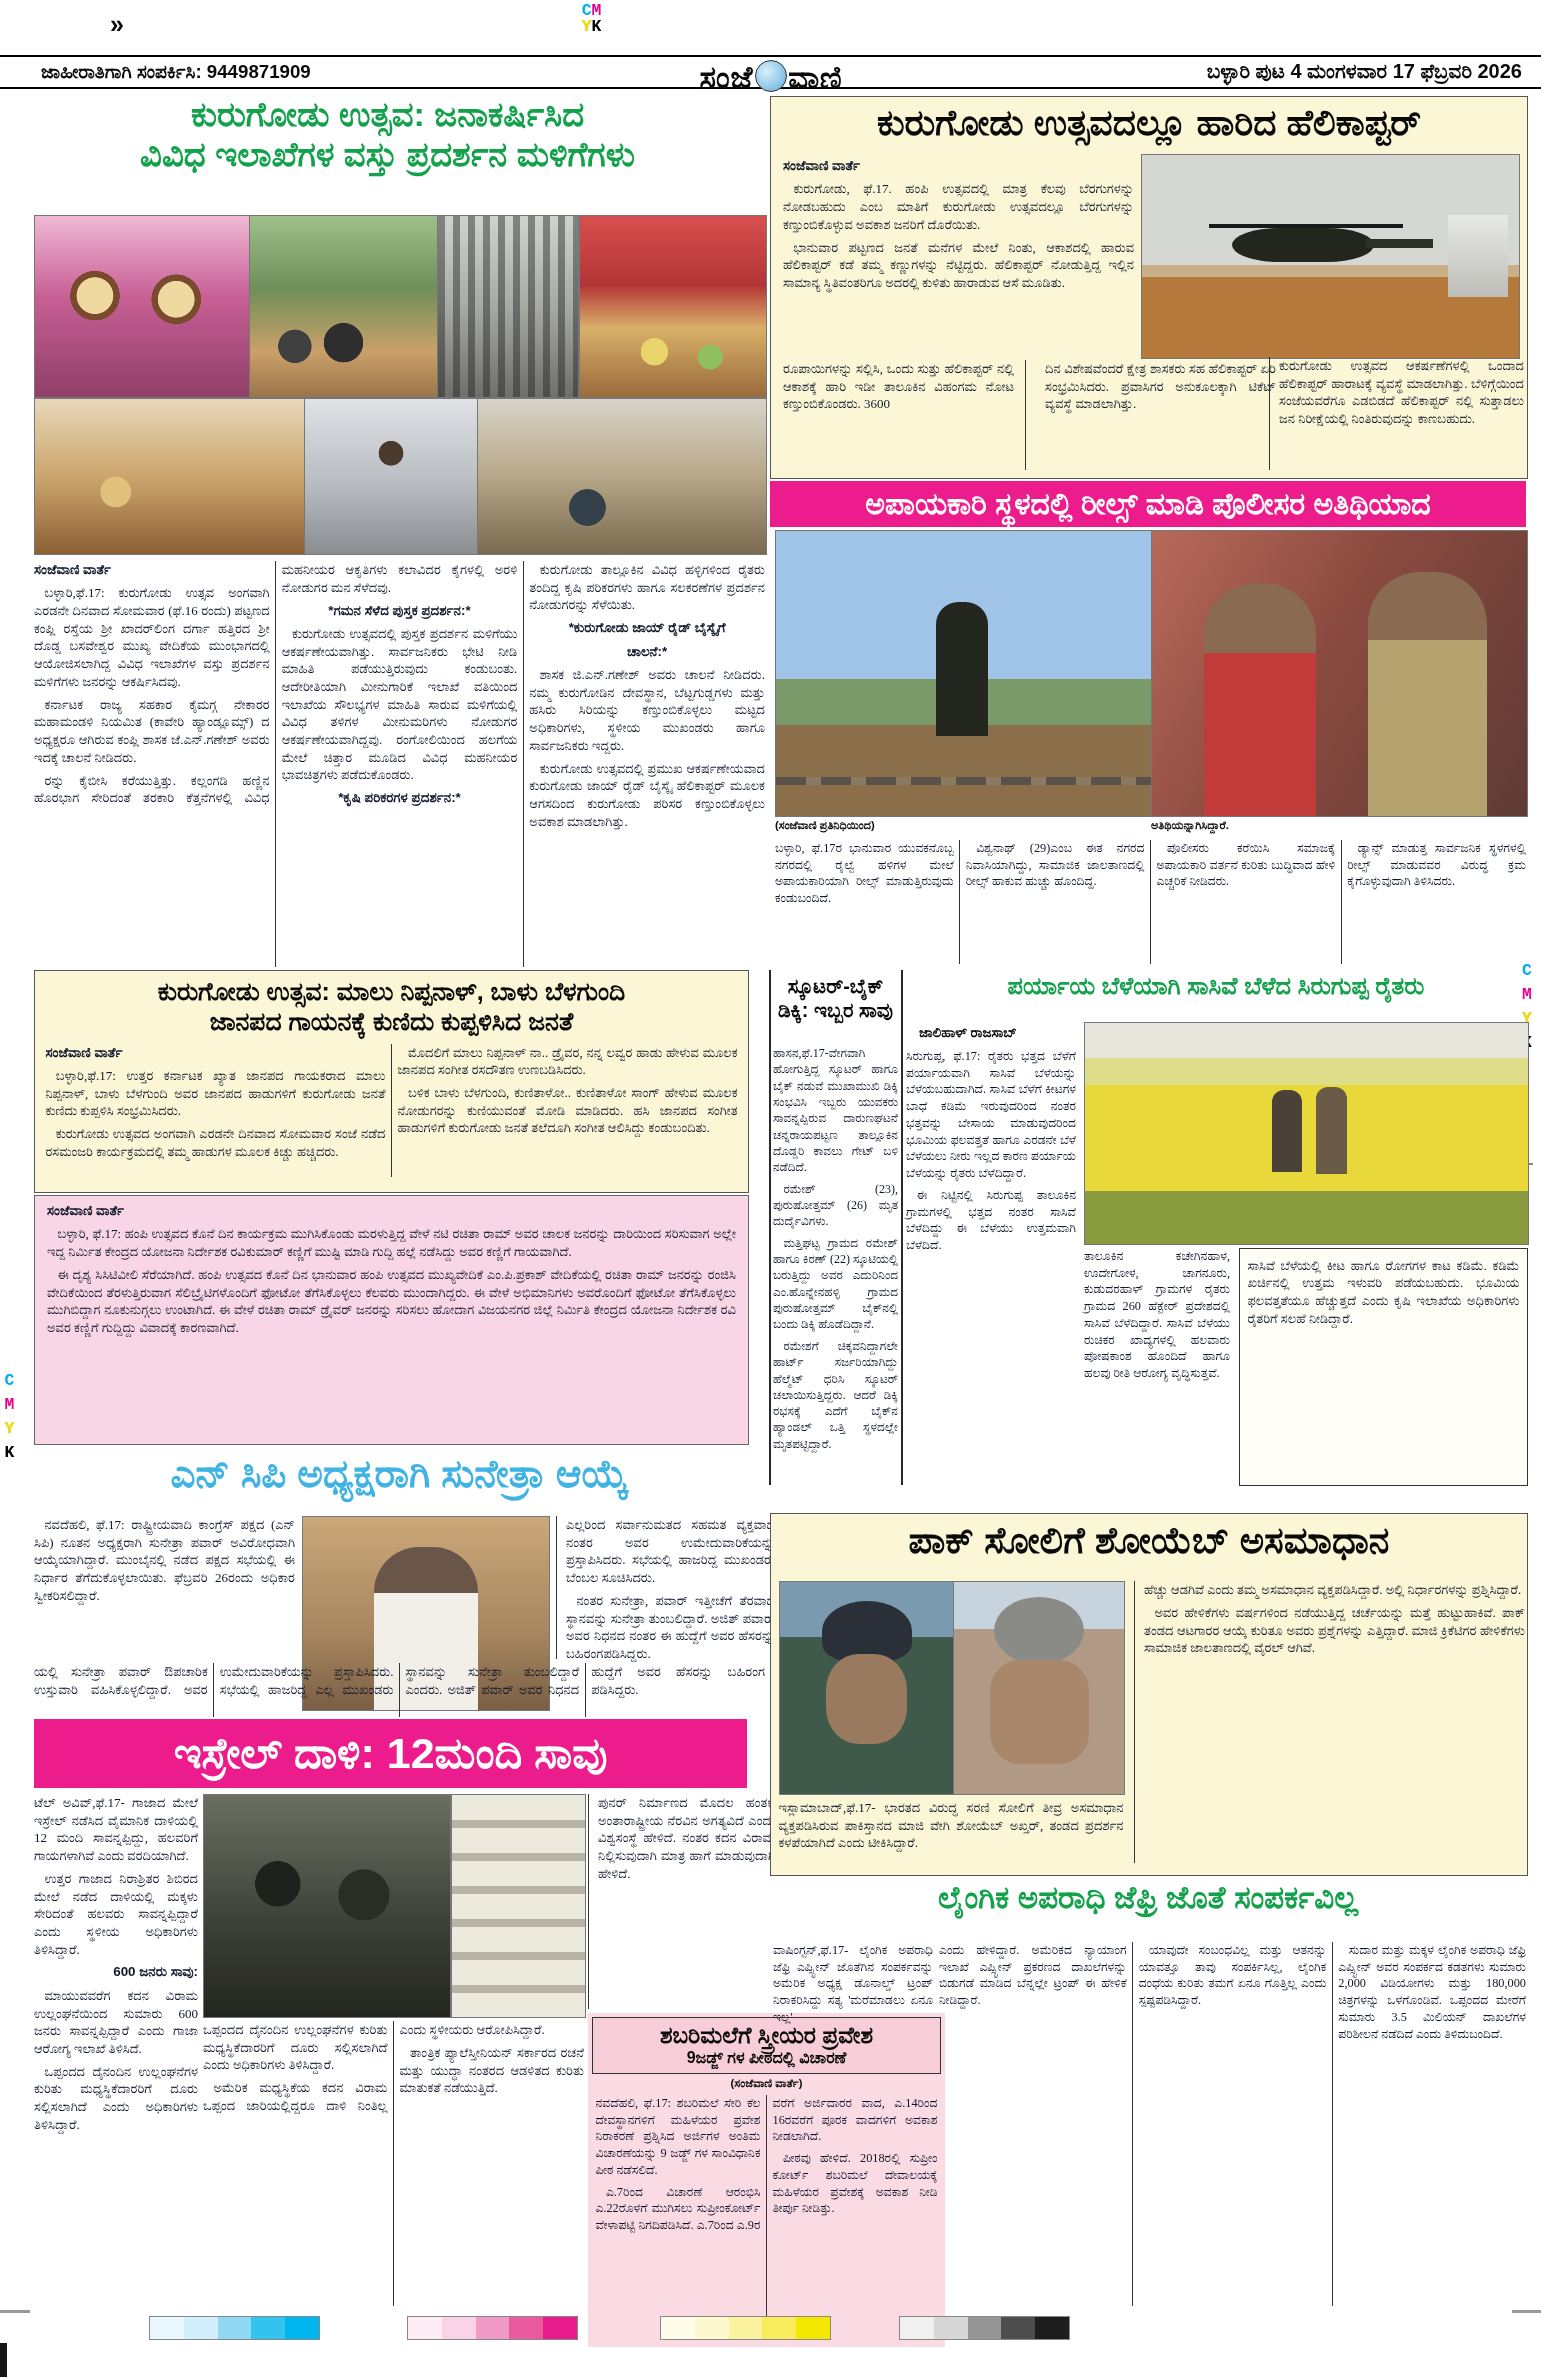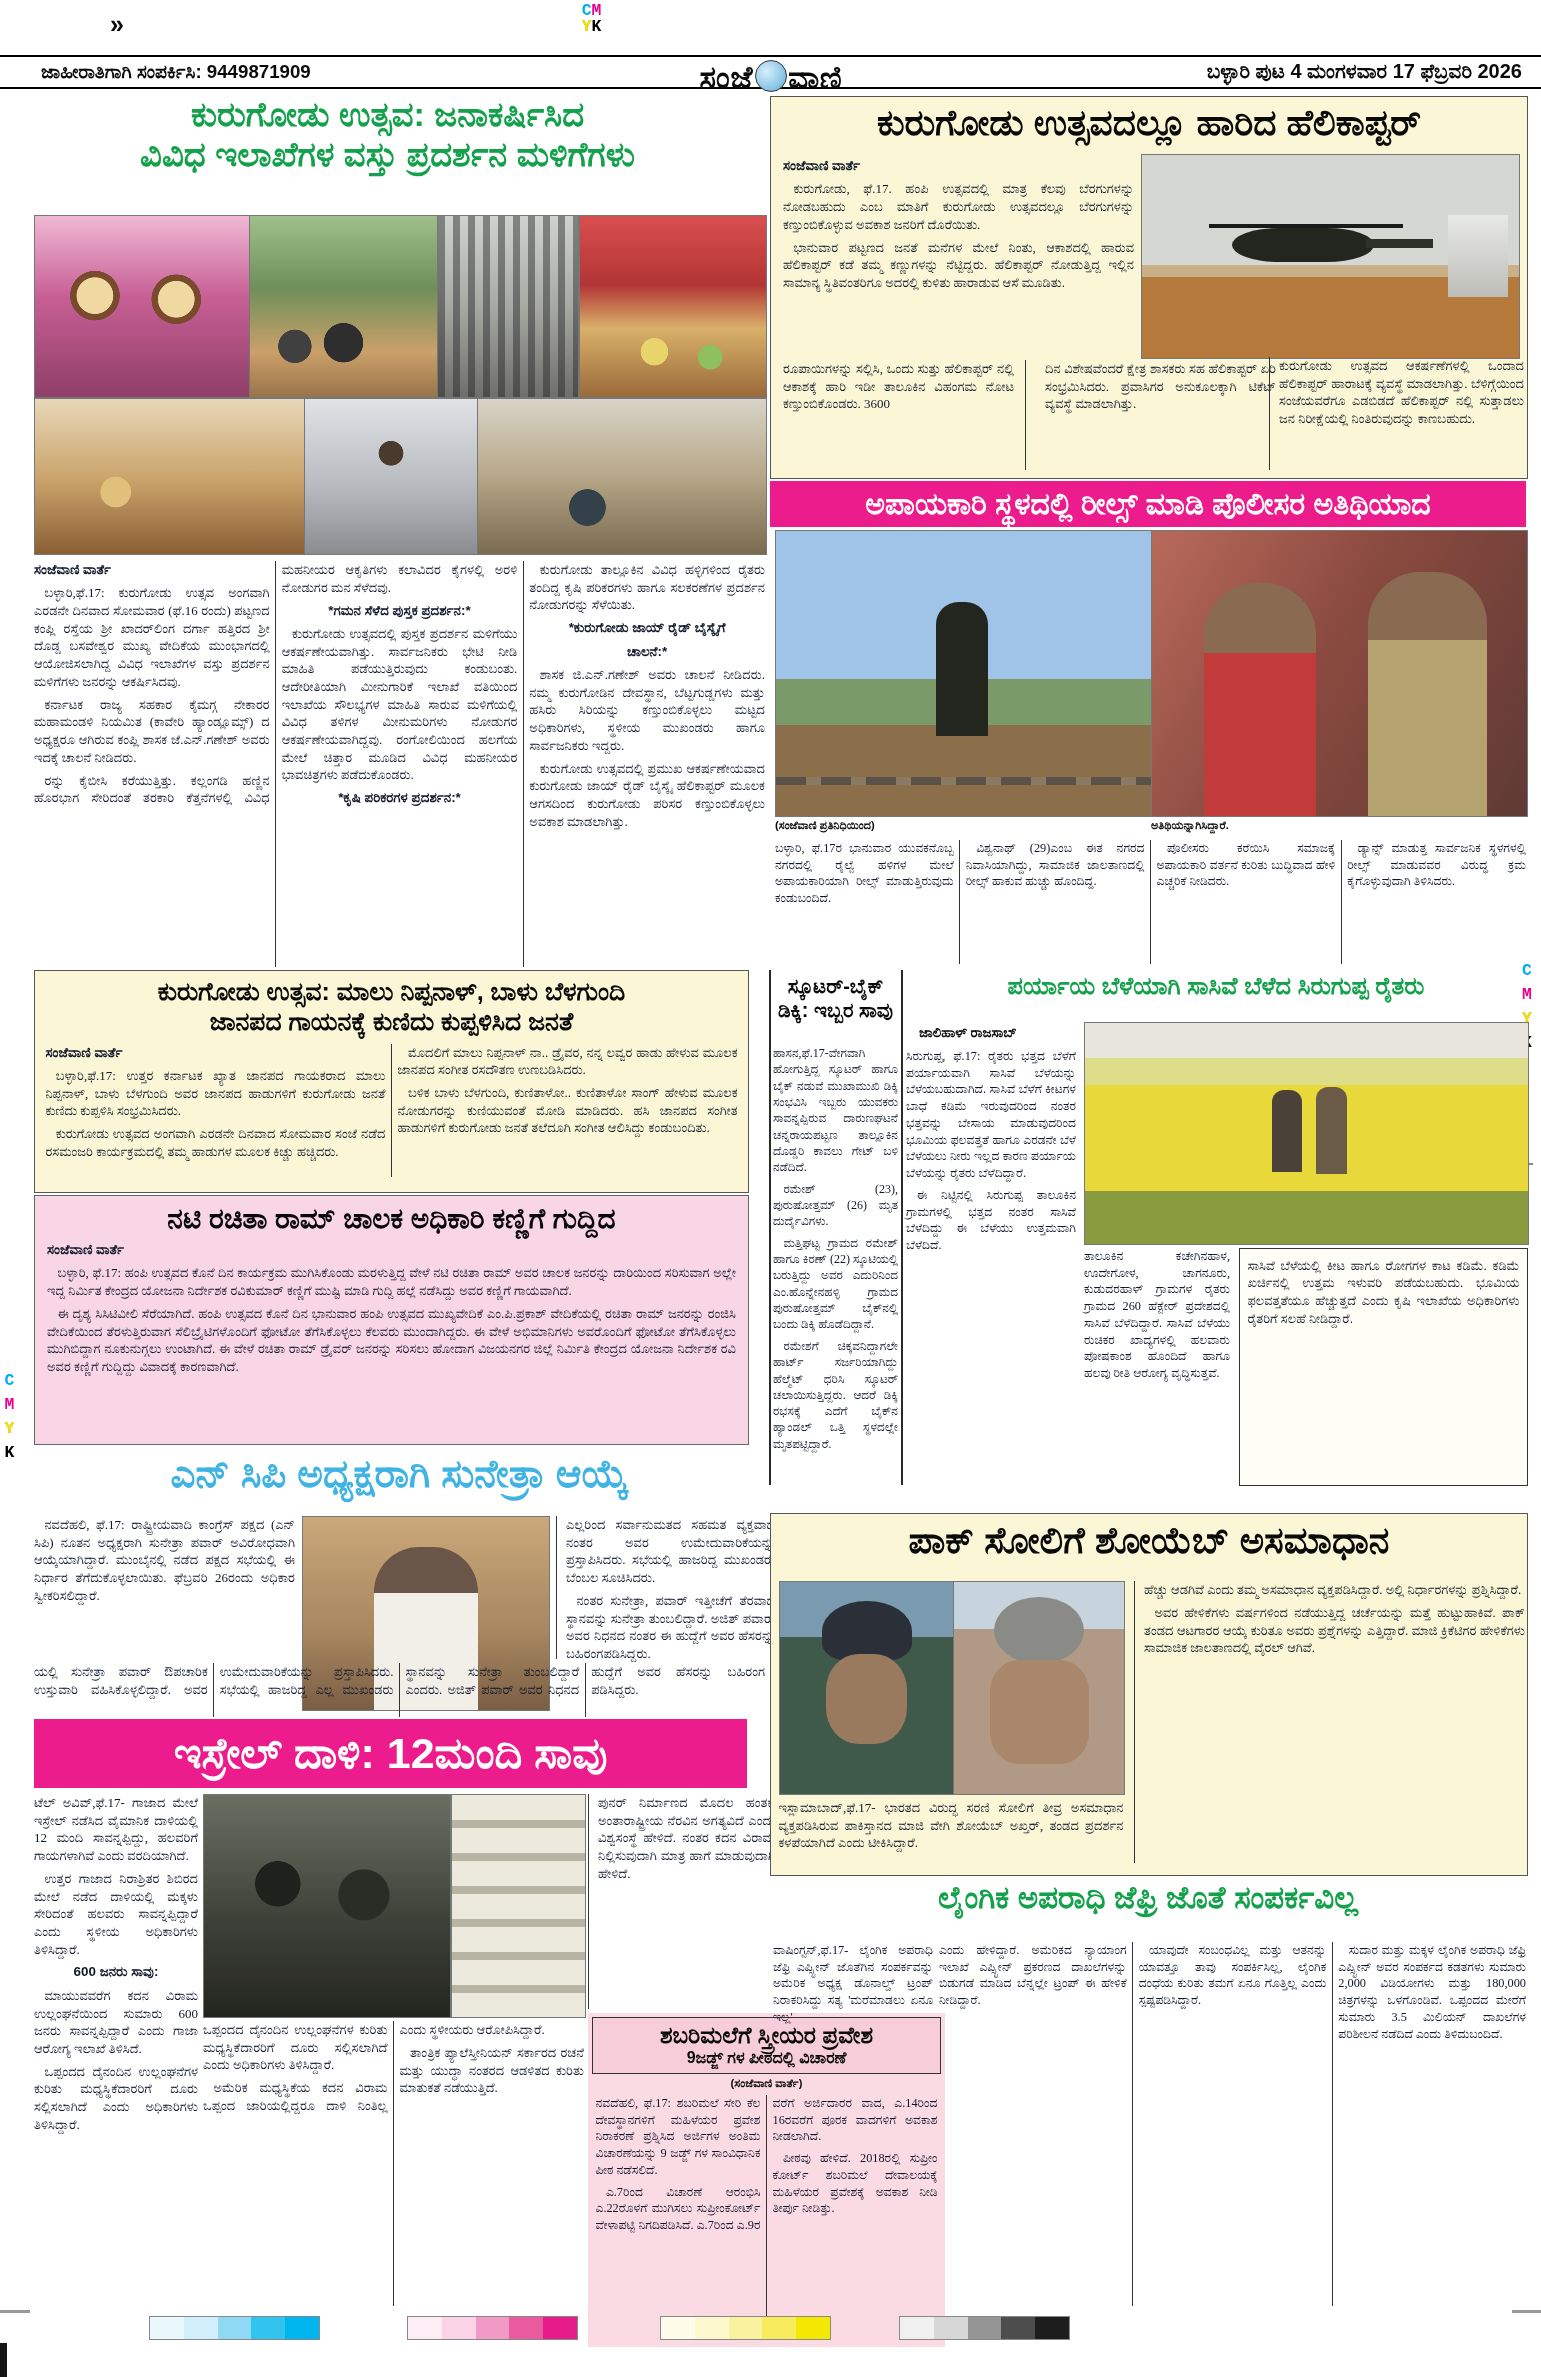--- a/index.html
+++ b/index.html
@@ -102,21 +102,20 @@
   <div class="bt cols2" style="margin:7.5px 10.4px 0 10.4px;height:133px">
     <p class="nofirst byline">ಸಂಜೆವಾಣಿ ವಾರ್ತೆ</p>
     <p>ಬಳ್ಳಾರಿ,ಫೆ.17: ಉತ್ತರ ಕರ್ನಾಟಕ ಖ್ಯಾತ ಜಾನಪದ ಗಾಯಕರಾದ ಮಾಲು ನಿಪ್ಪನಾಳ್, ಬಾಳು ಬೆಳಗುಂದಿ ಅವರ ಜಾನಪದ ಹಾಡುಗಳಿಗೆ ಕುರುಗೋಡು ಜನತೆ ಕುಣಿದು ಕುಪ್ಪಳಿಸಿ ಸಂಭ್ರಮಿಸಿದರು.</p>
     <p>ಕುರುಗೋಡು ಉತ್ಸವದ ಅಂಗವಾಗಿ ಎರಡನೇ ದಿನವಾದ ಸೋಮವಾರ ಸಂಜೆ ನಡೆದ ರಸಮಂಜರಿ ಕಾರ್ಯಕ್ರಮದಲ್ಲಿ ತಮ್ಮ ಹಾಡುಗಳ ಮೂಲಕ ಕಿಚ್ಚು ಹಚ್ಚಿದರು.</p>
     <p>ಮೊದಲಿಗೆ ಮಾಲು ನಿಪ್ಪನಾಳ್ ನಾ.. ಡ್ರೈವರ, ನನ್ನ ಲವ್ವರ ಹಾಡು ಹೇಳುವ ಮೂಲಕ ಜಾನಪದ ಸಂಗೀತ ರಸದೌತಣ ಉಣಬಡಿಸಿದರು.</p>
     <p>ಬಳಿಕ ಬಾಳು ಬೆಳಗುಂದಿ, ಕುಣಿತಾಳೋ.. ಕುಣಿತಾಳೋ ಸಾಂಗ್ ಹೇಳುವ ಮೂಲಕ ನೋಡುಗರನ್ನು ಕುಣಿಯುವಂತೆ ಮೋಡಿ ಮಾಡಿದರು. ಹಸಿ ಜಾನಪದ ಸಂಗೀತ ಹಾಡುಗಳಿಗೆ ಕುರುಗೋಡು ಜನತೆ ತಲೆದೂಗಿ ಸಂಗೀತ ಆಲಿಸಿದ್ದು ಕಂಡುಬಂದಿತು.</p>
   </div>
 </div>
 
 <div class="abs pinkbox" style="left:34px;top:1195px;width:713px;height:248px">
-  <div class="hl" style="font-size:28px;padding-top:6px">ನಟಿ ರಚಿತಾ ರಾಮ್ ಚಾಲಕ ಅಧಿಕಾರಿ ಕಣ್ಣಿಗೆ ಗುದ್ದಿದ</div>
   <div class="bt" style="margin:6px 12px 0 12px">
     <p class="nofirst byline">ಸಂಜೆವಾಣಿ ವಾರ್ತೆ</p>
     <p>ಬಳ್ಳಾರಿ, ಫೆ.17: ಹಂಪಿ ಉತ್ಸವದ ಕೊನೆ ದಿನ ಕಾರ್ಯಕ್ರಮ ಮುಗಿಸಿಕೊಂಡು ಮರಳುತ್ತಿದ್ದ ವೇಳೆ ನಟಿ ರಚಿತಾ ರಾಮ್ ಅವರ ಚಾಲಕ ಜನರನ್ನು ದಾರಿಯಿಂದ ಸರಿಸುವಾಗ ಅಲ್ಲೇ ಇದ್ದ ನಿರ್ಮಿತ ಕೇಂದ್ರದ ಯೋಜನಾ ನಿರ್ದೇಶಕ ರವಿಕುಮಾರ್ ಕಣ್ಣಿಗೆ ಮುಷ್ಟಿ ಮಾಡಿ ಗುದ್ದಿ ಹಲ್ಲೆ ನಡೆಸಿದ್ದು ಅವರ ಕಣ್ಣಿಗೆ ಗಾಯವಾಗಿದೆ.</p>
     <p>ಈ ದೃಶ್ಯ ಸಿಸಿಟಿವೀಲಿ ಸೆರೆಯಾಗಿದೆ. ಹಂಪಿ ಉತ್ಸವದ ಕೊನೆ ದಿನ ಭಾನುವಾರ ಹಂಪಿ ಉತ್ಸವದ ಮುಖ್ಯವೇದಿಕೆ ಎಂ.ಪಿ.ಪ್ರಕಾಶ್ ವೇದಿಕೆಯಲ್ಲಿ ರಚಿತಾ ರಾಮ್ ಜನರನ್ನು ರಂಜಿಸಿ ವೇದಿಕೆಯಿಂದ ತೆರಳುತ್ತಿರುವಾಗ ಸೆಲಿಬ್ರೈಟಿಗಳೊಂದಿಗೆ ಫೋಟೋ ತೆಗೆಸಿಕೊಳ್ಳಲು ಕೆಲವರು ಮುಂದಾಗಿದ್ದರು. ಈ ವೇಳೆ ಅಭಿಮಾನಿಗಳು ಅವರೊಂದಿಗೆ ಫೋಟೋ ತೆಗೆಸಿಕೊಳ್ಳಲು ಮುಗಿಬಿದ್ದಾಗ ನೂಕುನುಗ್ಗಲು ಉಂಟಾಗಿದೆ. ಈ ವೇಳೆ ರಚಿತಾ ರಾಮ್ ಡ್ರೈವರ್ ಜನರನ್ನು ಸರಿಸಲು ಹೋದಾಗ ವಿಜಯನಗರ ಜಿಲ್ಲೆ ನಿರ್ಮಿತಿ ಕೇಂದ್ರದ ಯೋಜನಾ ನಿರ್ದೇಶಕ ರವಿ ಅವರ ಕಣ್ಣಿಗೆ ಗುದ್ದಿದ್ದು ವಿವಾದಕ್ಕೆ ಕಾರಣವಾಗಿದೆ.</p>
   </div>
 </div>
 
 <div class="abs hl" style="left:34px;top:1451px;width:731px;font-size:39px;color:#3fb3e3">ಎನ್ ಸಿಪಿ ಅಧ್ಯಕ್ಷರಾಗಿ ಸುನೇತ್ರಾ ಆಯ್ಕೆ</div>
 <div class="abs bt" style="left:34px;top:1516px;width:261px;height:143px">
   <p>ನವದೆಹಲಿ, ಫೆ.17: ರಾಷ್ಟ್ರೀಯವಾದಿ ಕಾಂಗ್ರೆಸ್ ಪಕ್ಷದ (ಎನ್ ಸಿಪಿ) ನೂತನ ಅಧ್ಯಕ್ಷರಾಗಿ ಸುನೇತ್ರಾ ಪವಾರ್ ಅವಿರೋಧವಾಗಿ ಆಯ್ಕೆಯಾಗಿದ್ದಾರೆ. ಮುಂಬೈನಲ್ಲಿ ನಡೆದ ಪಕ್ಷದ ಸಭೆಯಲ್ಲಿ ಈ ನಿರ್ಧಾರ ತೆಗೆದುಕೊಳ್ಳಲಾಯಿತು. ಫೆಬ್ರವರಿ 26ರಂದು ಅಧಿಕಾರ ಸ್ವೀಕರಿಸಲಿದ್ದಾರೆ.</p>
@@ -129,21 +128,21 @@
   <p>ನಂತರ ಸುನೇತ್ರಾ, ಪವಾರ್ ಇತ್ತೀಚೆಗೆ ತೆರವಾದ ಸ್ಥಾನವನ್ನು ಸುನೇತ್ರಾ ತುಂಬಲಿದ್ದಾರೆ. ಅಜಿತ್ ಪವಾರ್ ಅವರ ನಿಧನದ ನಂತರ ಈ ಹುದ್ದೆಗೆ ಅವರ ಹೆಸರನ್ನು ಬಹಿರಂಗಪಡಿಸಿದ್ದರು.</p>
 </div>
 <div class="abs bt cols4" style="left:34px;top:1663px;width:731px;height:54px">
   <p class="nofirst">ಯಲ್ಲಿ ಸುನೇತ್ರಾ ಪವಾರ್ ಔಪಚಾರಿಕ ಉಸ್ತುವಾರಿ ವಹಿಸಿಕೊಳ್ಳಲಿದ್ದಾರೆ. ಅವರ ಉಮೇದುವಾರಿಕೆಯನ್ನು ಪ್ರಸ್ತಾಪಿಸಿದರು. ಸಭೆಯಲ್ಲಿ ಹಾಜರಿದ್ದ ಎಲ್ಲ ಮುಖಂಡರು ಸ್ಥಾನವನ್ನು ಸುನೇತ್ರಾ ತುಂಬಲಿದ್ದಾರೆ ಎಂದರು. ಅಜಿತ್ ಪವಾರ್ ಅವರ ನಿಧನದ ಹುದ್ದೆಗೆ ಅವರ ಹೆಸರನ್ನು ಬಹಿರಂಗ ಪಡಿಸಿದ್ದರು.</p>
 </div>
 
 <div class="abs banner" style="left:34px;top:1719px;width:713px;height:69px;font-size:43px">ಇಸ್ರೇಲ್ ದಾಳಿ: 12ಮಂದಿ ಸಾವು</div>
 <div class="abs bt" style="left:34px;top:1794px;width:164px;height:512px">
   <p class="nofirst">ಟೆಲ್ ಅವಿವ್,ಫೆ.17- ಗಾಜಾದ ಮೇಲೆ ಇಸ್ರೇಲ್ ನಡೆಸಿದ ವೈಮಾನಿಕ ದಾಳಿಯಲ್ಲಿ 12 ಮಂದಿ ಸಾವನ್ನಪ್ಪಿದ್ದು, ಹಲವರಿಗೆ ಗಾಯಗಳಾಗಿವೆ ಎಂದು ವರದಿಯಾಗಿದೆ.</p>
   <p>ಉತ್ತರ ಗಾಜಾದ ನಿರಾಶ್ರಿತರ ಶಿಬಿರದ ಮೇಲೆ ನಡೆದ ದಾಳಿಯಲ್ಲಿ ಮಕ್ಕಳು ಸೇರಿದಂತೆ ಹಲವರು ಸಾವನ್ನಪ್ಪಿದ್ದಾರೆ ಎಂದು ಸ್ಥಳೀಯ ಅಧಿಕಾರಿಗಳು ತಿಳಿಸಿದ್ದಾರೆ.</p>
-  <p class="sub" style="text-align:center">600 ಜನರು ಸಾವು:</p>
+  <p class="sub" style="text-align:right">600 ಜನರು ಸಾವು:</p>
   <p>ಮಾಯುವವರೆಗ ಕದನ ವಿರಾಮ ಉಲ್ಲಂಘನೆಯಿಂದ ಸುಮಾರು 600 ಜನರು ಸಾವನ್ನಪ್ಪಿದ್ದಾರೆ ಎಂದು ಗಾಜಾ ಆರೋಗ್ಯ ಇಲಾಖೆ ತಿಳಿಸಿದೆ.</p>
   <p>ಒಪ್ಪಂದದ ದೈನಂದಿನ ಉಲ್ಲಂಘನೆಗಳ ಕುರಿತು ಮಧ್ಯಸ್ಥಿಕೆದಾರರಿಗೆ ದೂರು ಸಲ್ಲಿಸಲಾಗಿದೆ ಎಂದು ಅಧಿಕಾರಿಗಳು ತಿಳಿಸಿದ್ದಾರೆ.</p>
 </div>
 <div class="ph" style="left:203px;top:1794px;width:246px;height:222px;background:radial-gradient(circle at 30% 40%, #1f211c 0 22.4px, rgba(0,0,0,0) 23px),radial-gradient(circle at 65% 45%, #2a2c26 0 25px, rgba(0,0,0,0) 26px),linear-gradient(180deg,#6a6f62,#3f4239 55%,#23251f)"></div>
 <div class="ph" style="left:451px;top:1794px;width:133px;height:222px;background:repeating-linear-gradient(180deg, #eceadd 0 25px, #b8b4a4 25px 33px),linear-gradient(180deg,#b8b4a8,#8a8478)"></div>
 <div class="abs bt cols2" style="left:203px;top:2021px;width:381px;height:285px">
   <p class="nofirst">ಒಪ್ಪಂದದ ದೈನಂದಿನ ಉಲ್ಲಂಘನೆಗಳ ಕುರಿತು ಮಧ್ಯಸ್ಥಿಕೆದಾರರಿಗೆ ದೂರು ಸಲ್ಲಿಸಲಾಗಿದೆ ಎಂದು ಅಧಿಕಾರಿಗಳು ತಿಳಿಸಿದ್ದಾರೆ.</p>
   <p>ಅಮೆರಿಕ ಮಧ್ಯಸ್ಥಿಕೆಯ ಕದನ ವಿರಾಮ ಒಪ್ಪಂದ ಜಾರಿಯಲ್ಲಿದ್ದರೂ ದಾಳಿ ನಿಂತಿಲ್ಲ ಎಂದು ಸ್ಥಳೀಯರು ಆರೋಪಿಸಿದ್ದಾರೆ.</p>
   <p>ತಾಂತ್ರಿಕ ಪ್ಯಾಲೆಸ್ತೀನಿಯನ್ ಸರ್ಕಾರದ ರಚನೆ ಮತ್ತು ಯುದ್ಧಾ ನಂತರದ ಆಡಳಿತದ ಕುರಿತು ಮಾತುಕತೆ ನಡೆಯುತ್ತಿದೆ.</p>
 </div>

